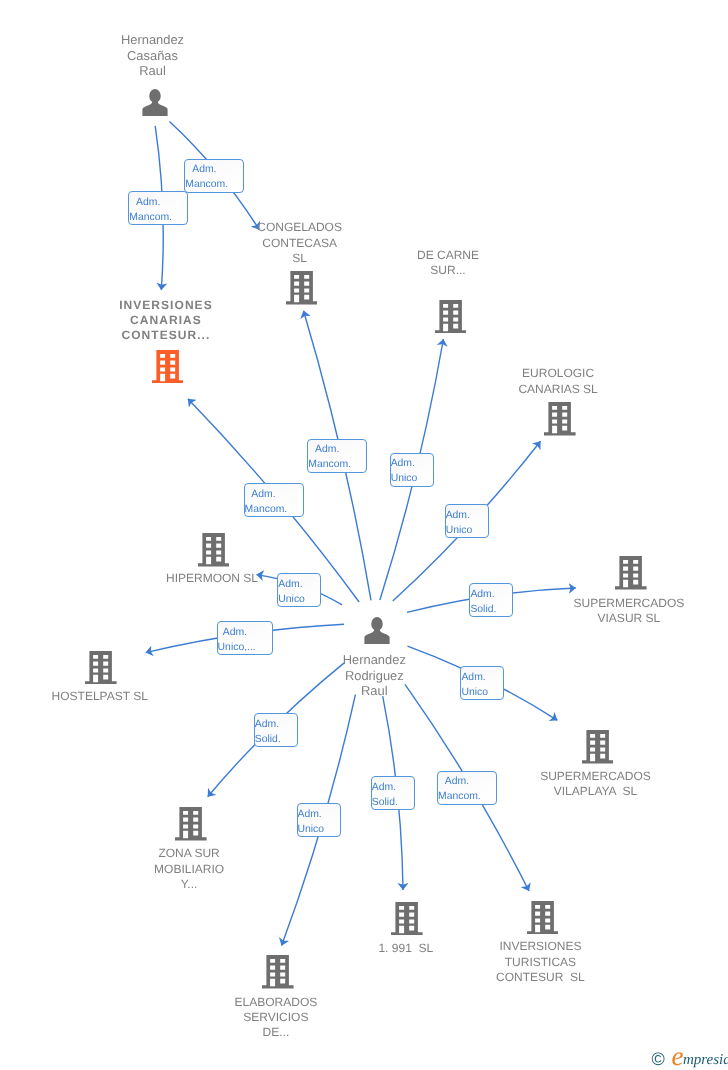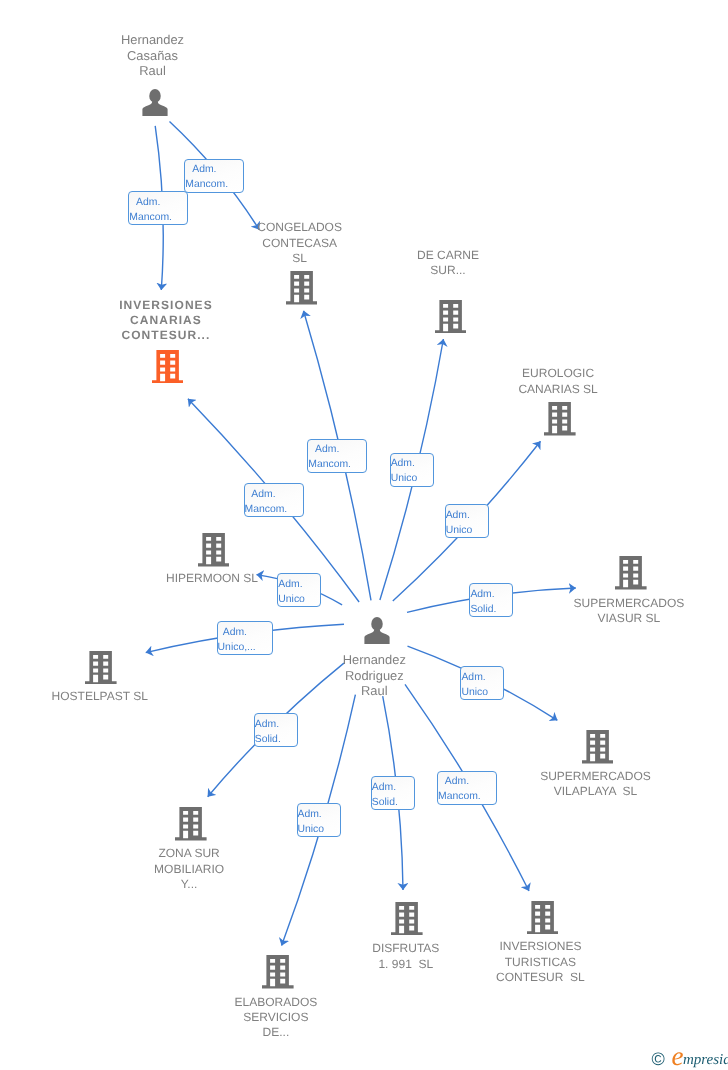--- a/index.html
+++ b/index.html
@@ -155,21 +155,20 @@
     <span>ZONA SUR</span>
     <span>MOBILIARIO</span>
     <span>Y...</span>
   </div>
 </div>
 <div class="node">
   <div class="node-icon" style="left:391.30px;top:901.60px"><svg class="ic-building" width="31.6" height="33.5" viewBox="0 0 31.6 33.5" aria-hidden="true">
           <path fill="#6e6e6e" fill-rule="evenodd" d="M4.4 0H26.9V30.2H31.6V33.5H0V30.2H4.4ZM8.1 4.1h5v3.7h-5zM18.2 4.1h5v3.7h-5zM8.1 10.6h5v4.2h-5zM18.2 10.6h5v4.2h-5zM8.1 17.5h5v3.9h-5zM18.2 17.5h5v3.9h-5zM8.1 23.7h5v7.6h-5zM18.2 23.7h5v4.8h-5z"></path>
         </svg></div>
   <div class="node-label company" style="left:405.80px;top:941.30px;width:300px;margin-left:-150px">
-    <span>DISFRUTAS</span>
     <span>1. 991  SL</span>
   </div>
 </div>
 <div class="node">
   <div class="node-icon" style="left:526.70px;top:900.80px"><svg class="ic-building" width="31.6" height="33.5" viewBox="0 0 31.6 33.5" aria-hidden="true">
           <path fill="#6e6e6e" fill-rule="evenodd" d="M4.4 0H26.9V30.2H31.6V33.5H0V30.2H4.4ZM8.1 4.1h5v3.7h-5zM18.2 4.1h5v3.7h-5zM8.1 10.6h5v4.2h-5zM18.2 10.6h5v4.2h-5zM8.1 17.5h5v3.9h-5zM18.2 17.5h5v3.9h-5zM8.1 23.7h5v7.6h-5zM18.2 23.7h5v4.8h-5z"></path>
         </svg></div>
   <div class="node-label company" style="left:540.40px;top:939.20px;width:300px;margin-left:-150px">
     <span>INVERSIONES</span>
     <span>TURISTICAS</span>

